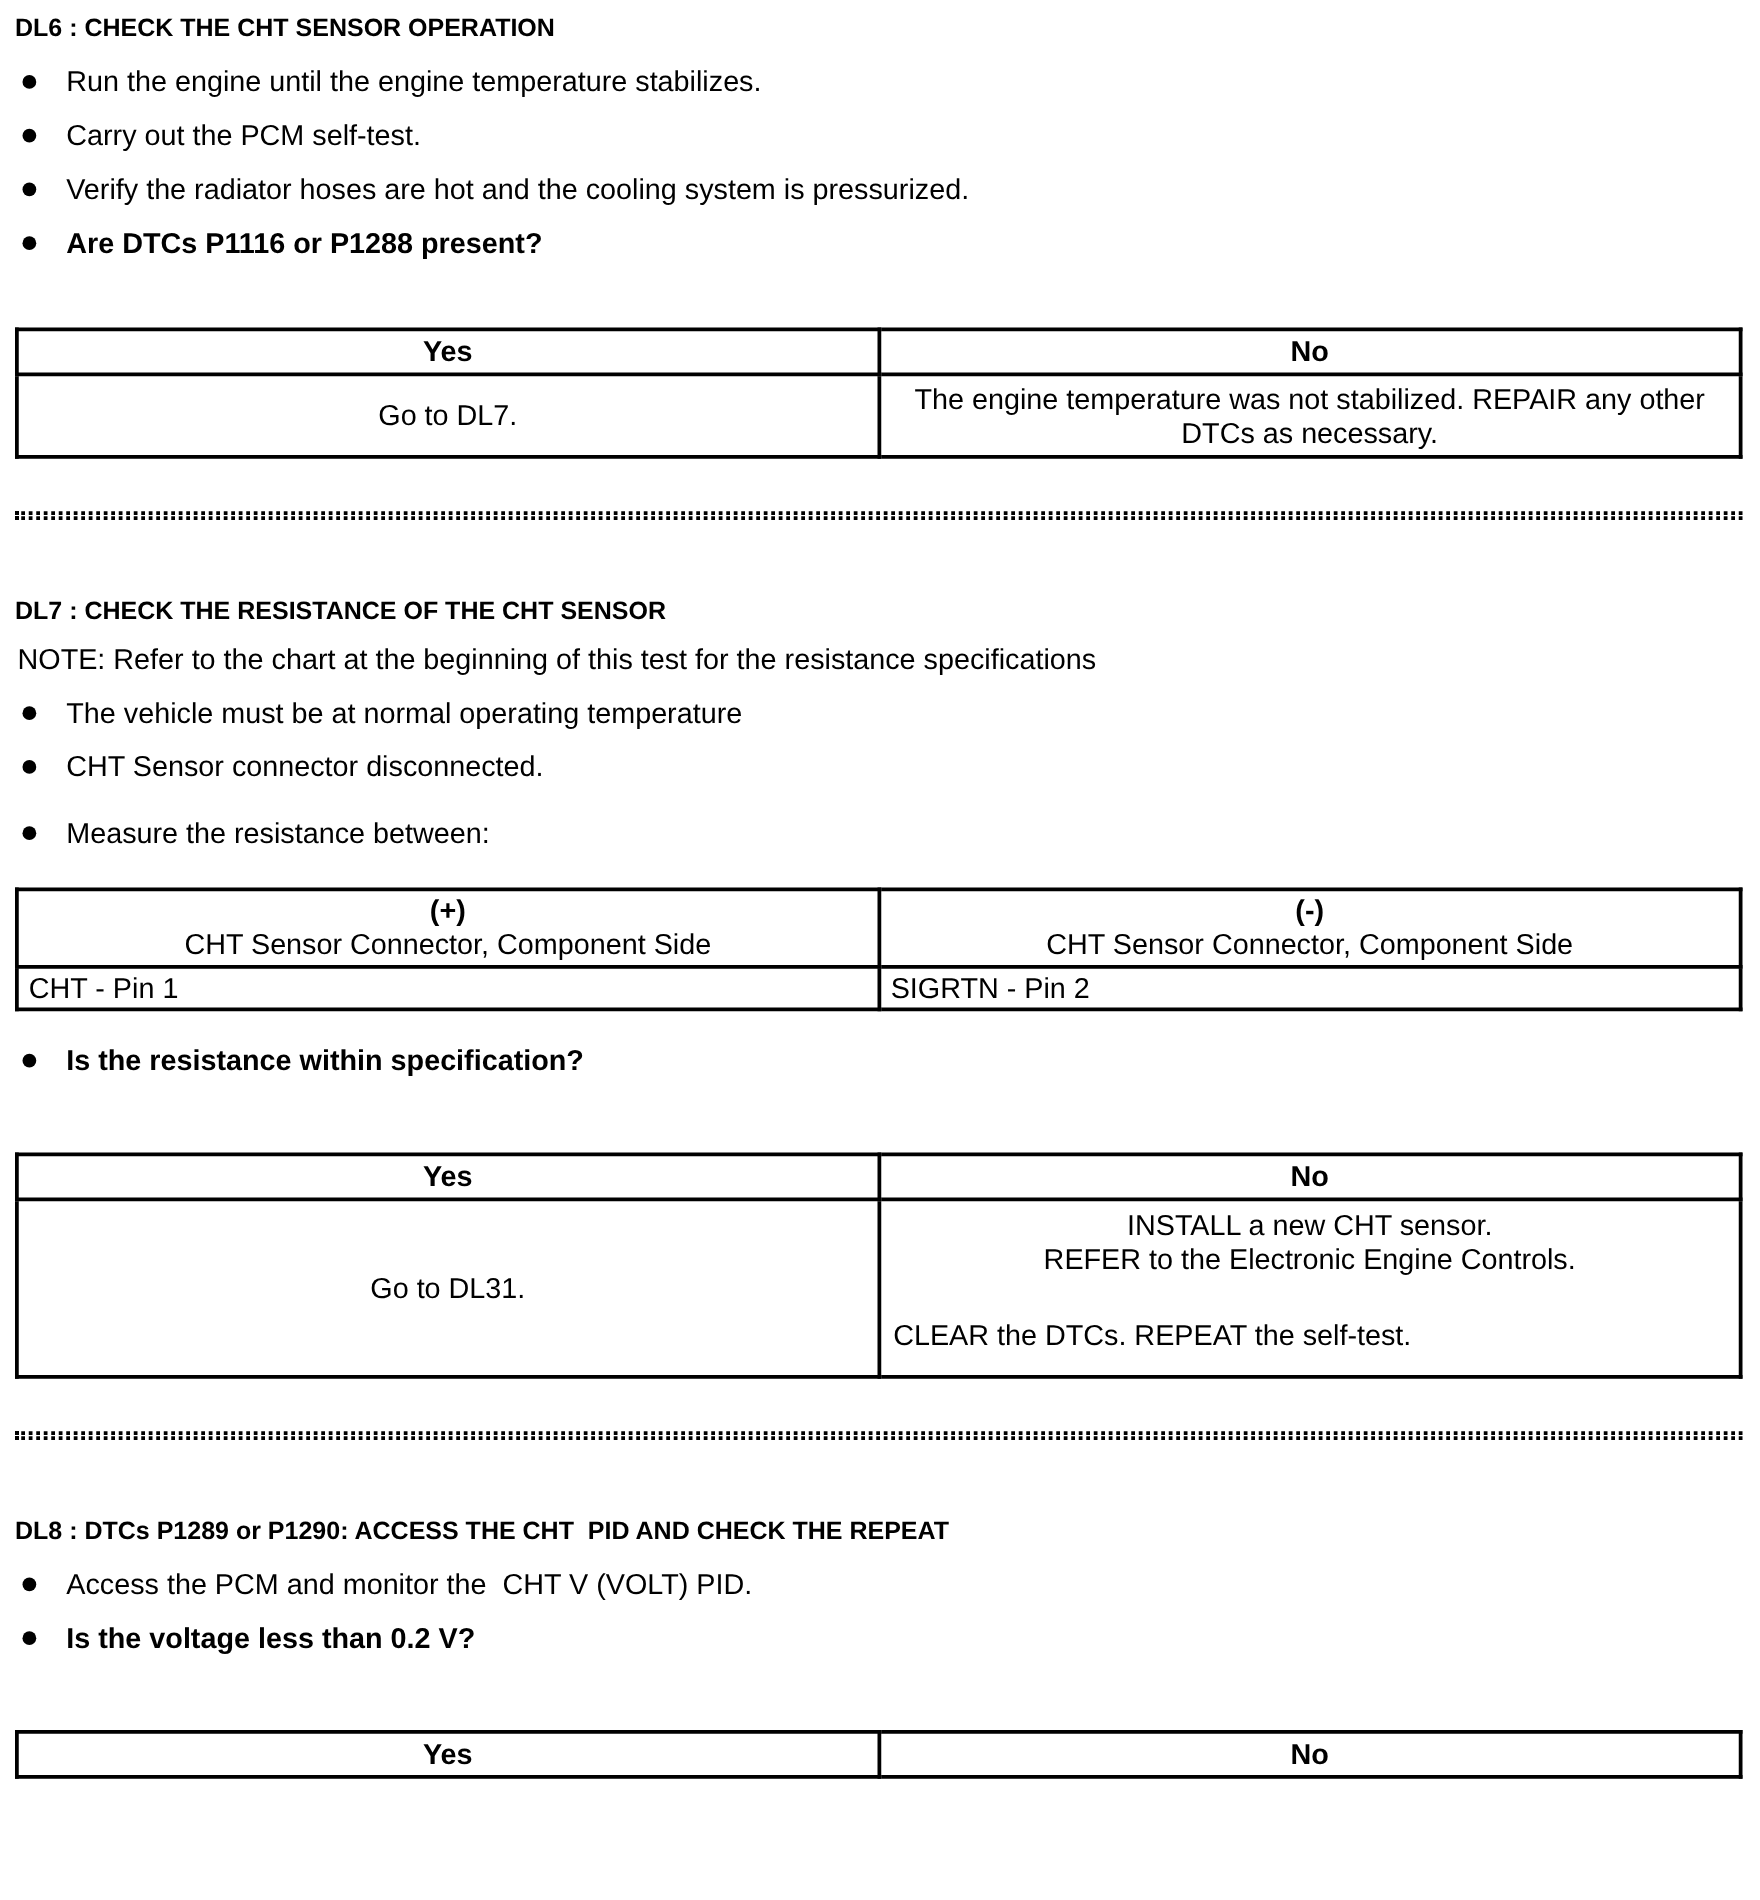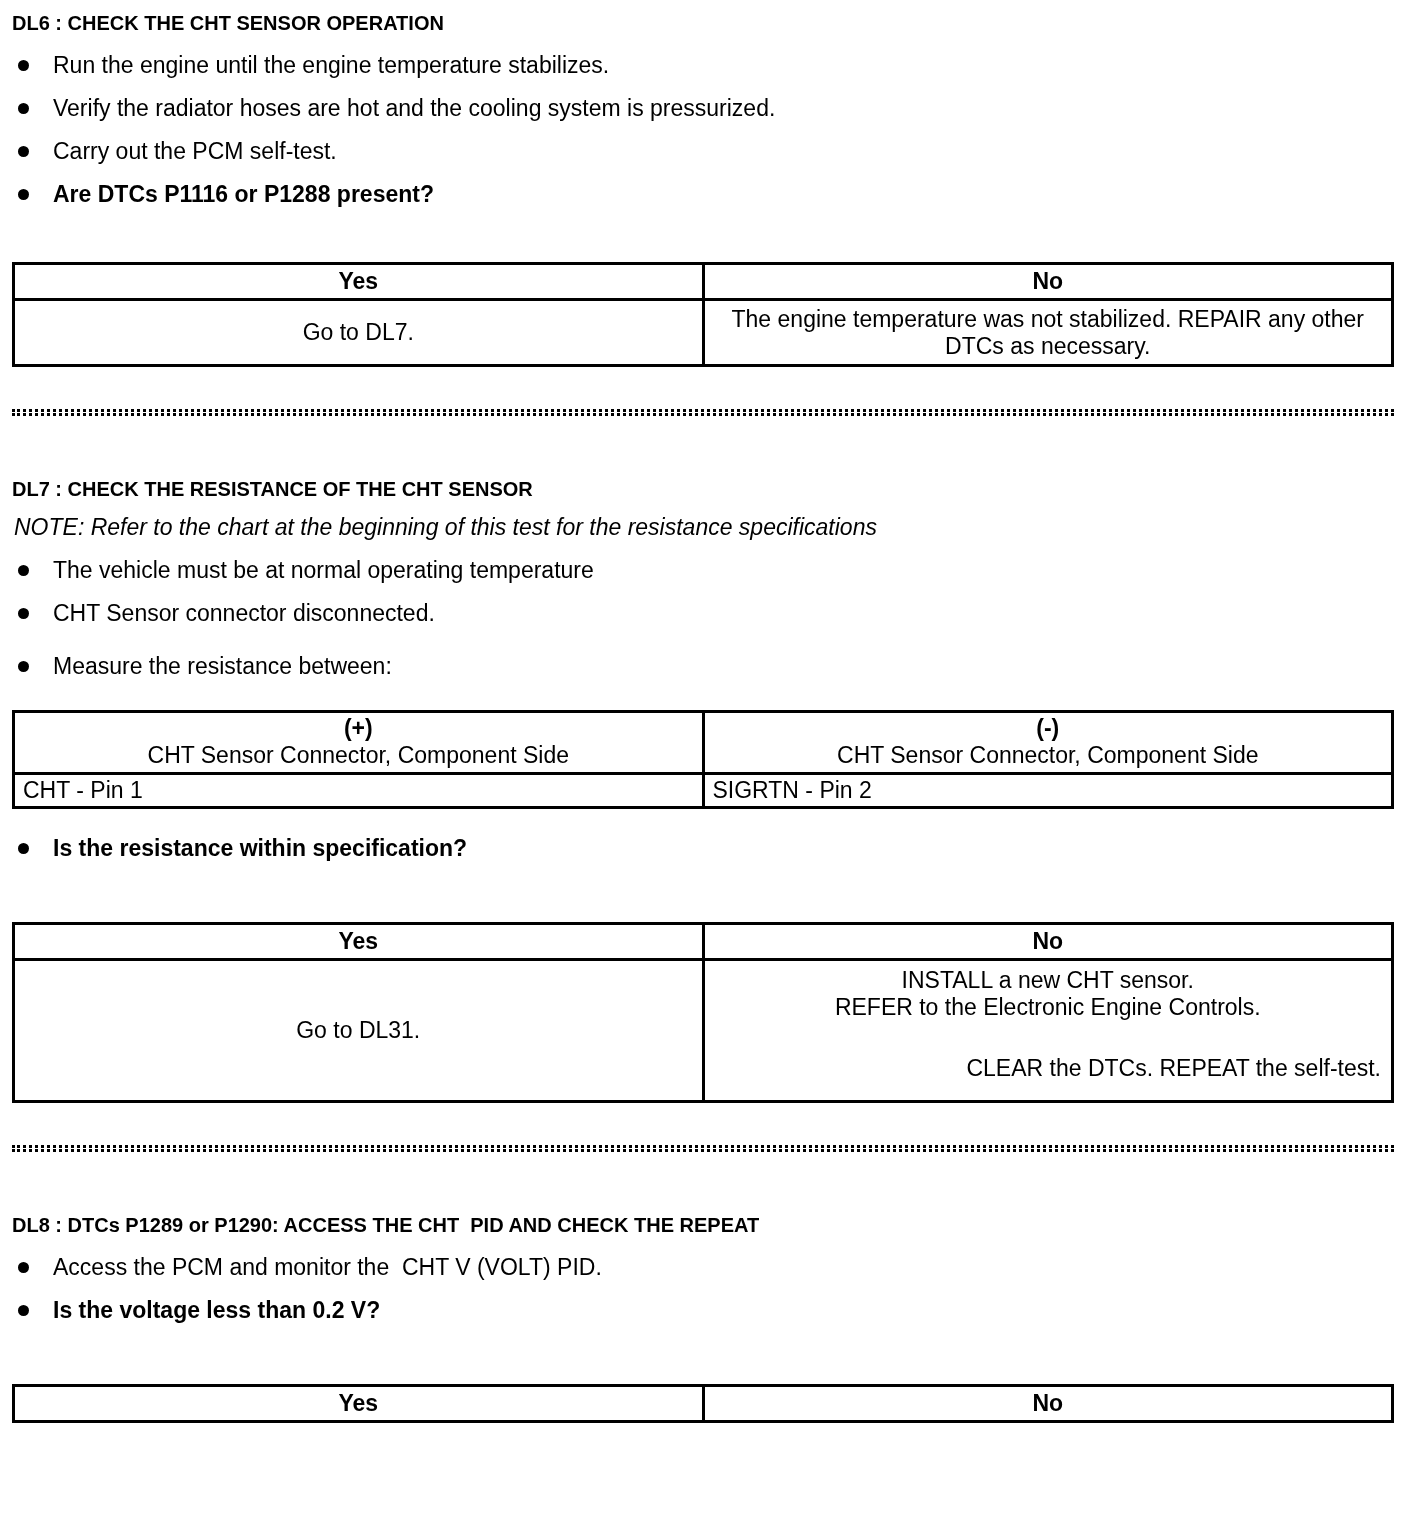--- a/index.html
+++ b/index.html
@@ -12,21 +12,21 @@
     line-height: 1.18;
   }
   .page { padding: 12px 14px 26px 12px; }
 
   .sec-title {
     font-size: 20px;
     font-weight: bold;
     white-space: pre-wrap;
     margin: 0 0 4px 0;
   }
-  .note-line { margin: 12px 0 0 2px; white-space: pre-wrap; font-style: italic; }
+  .note-line { margin: 12px 0 0 2px; white-space: pre-wrap; }
 
   .bullet {
     display: flex;
     align-items: center;
     margin: 16px 0 0 6px;
   }
   .dot {
     width: 11px; height: 11px;
     background: #000; border-radius: 50%;
     flex: 0 0 11px;
@@ -50,21 +50,21 @@
 
   .pins-table { margin-top: 30px; }
   .pins-table th { padding: 2px 8px; font-weight: normal; }
   .pins-table .sign { font-weight: bold; }
   .pins-table td { text-align: left; padding: 2px 8px; }
 
   .tbl-dl7 { margin-top: 60px; }
   .tbl-dl7 td { height: 142px; vertical-align: middle; }
   .tbl-dl7 .no-cell { vertical-align: top; padding-top: 6px; }
   .no-line { text-align: center; }
-  .no-line.centered { text-align: right; margin-top: 34px; }
+  .no-line.centered { text-align: left; margin-top: 34px; }
 
   .tbl-dl8 { margin-top: 60px; }
 
   .separator {
     margin: 42px 0 0 0;
     height: 7px;
     border-top: 3px dotted #000;
     border-bottom: 3px dotted #000;
   }
   .after-sep { margin-top: 62px; }
@@ -76,25 +76,25 @@
 
   <div>
     <div class="sec-title">DL6 : CHECK THE CHT SENSOR OPERATION</div>
 
     <div class="bullet">
       <span class="dot"></span>
       <span class="text">Run the engine until the engine temperature stabilizes.</span>
     </div>
     <div class="bullet">
       <span class="dot"></span>
-      <span class="text">Verify the radiator hoses are hot and the cooling system is pressurized.</span>
+      <span class="text">Carry out the PCM self-test.</span>
     </div>
     <div class="bullet">
       <span class="dot"></span>
-      <span class="text">Carry out the PCM self-test.</span>
+      <span class="text">Verify the radiator hoses are hot and the cooling system is pressurized.</span>
     </div>
     <div class="bullet bold">
       <span class="dot"></span>
       <span class="text">Are DTCs P1116 or P1288 present?</span>
     </div>
 
     <table class="tbl-dl6">
       <tbody>
           <tr>
         <th>Yes</th>

